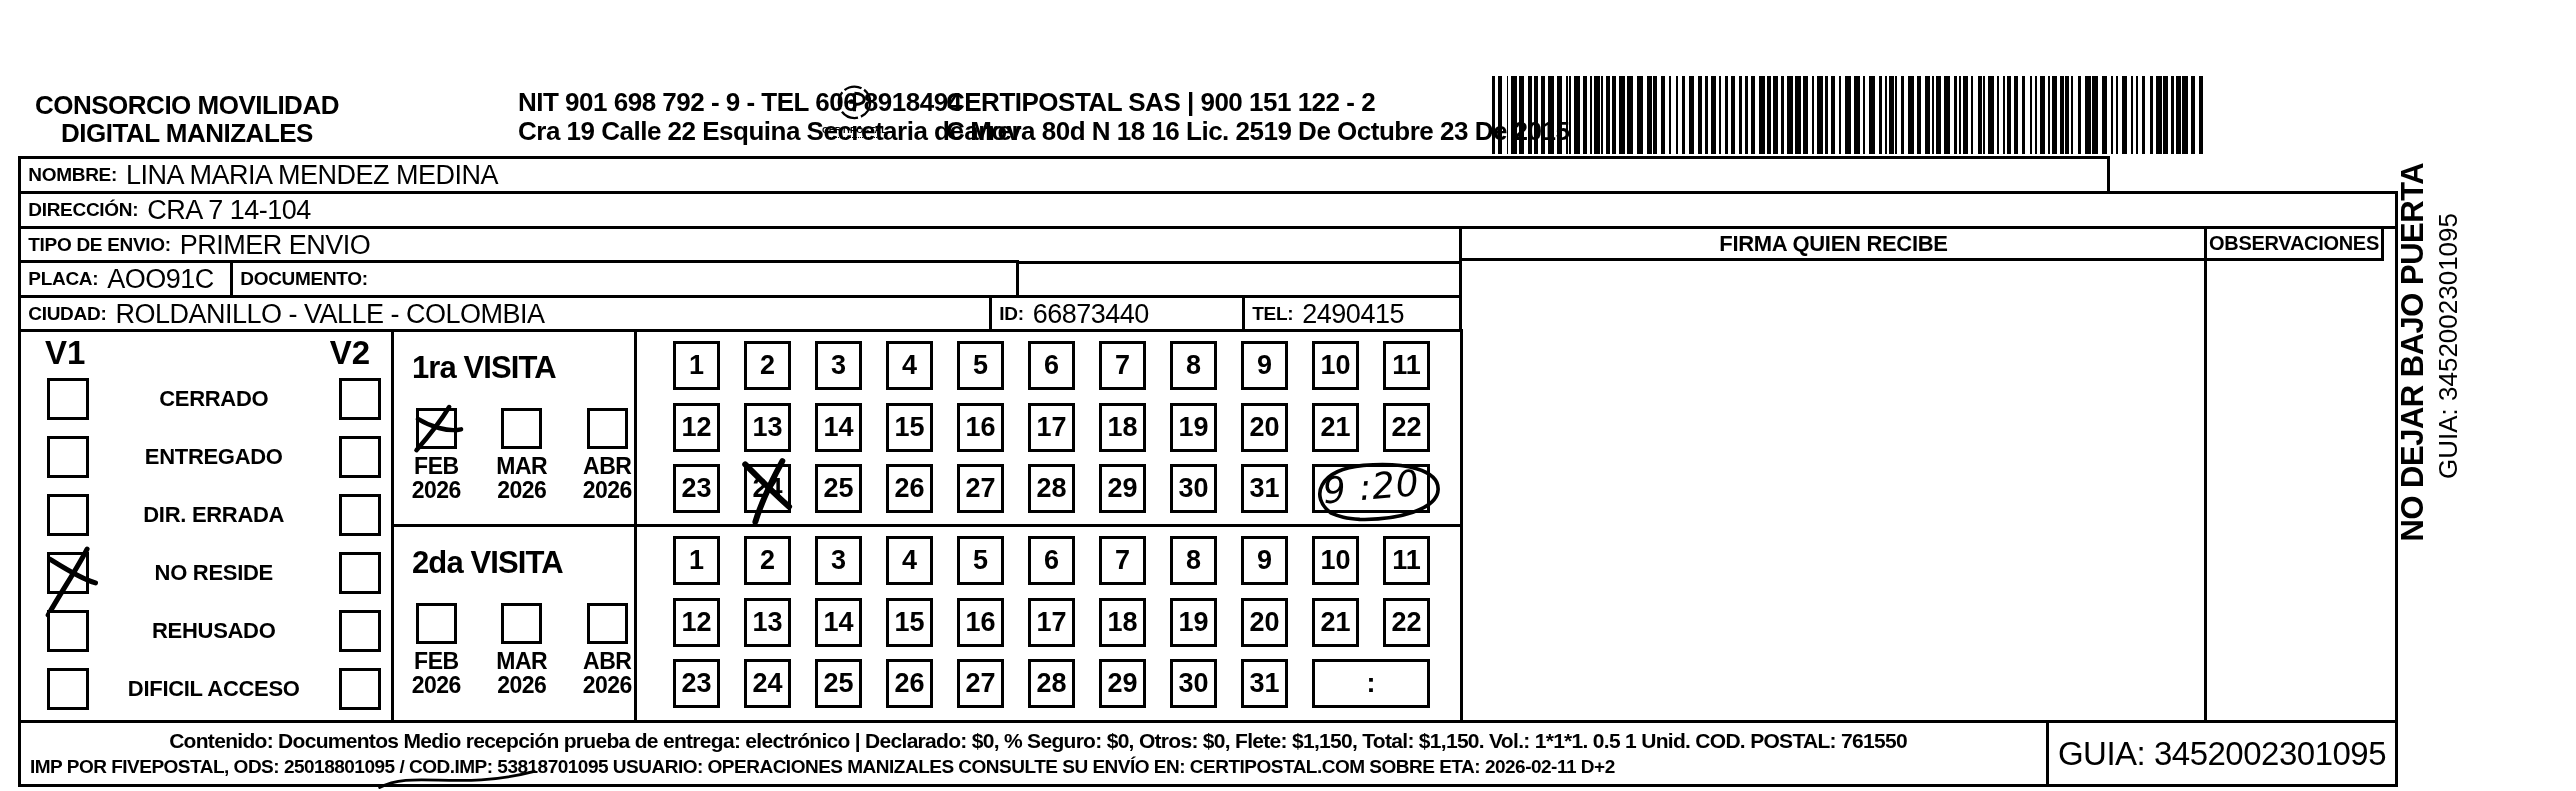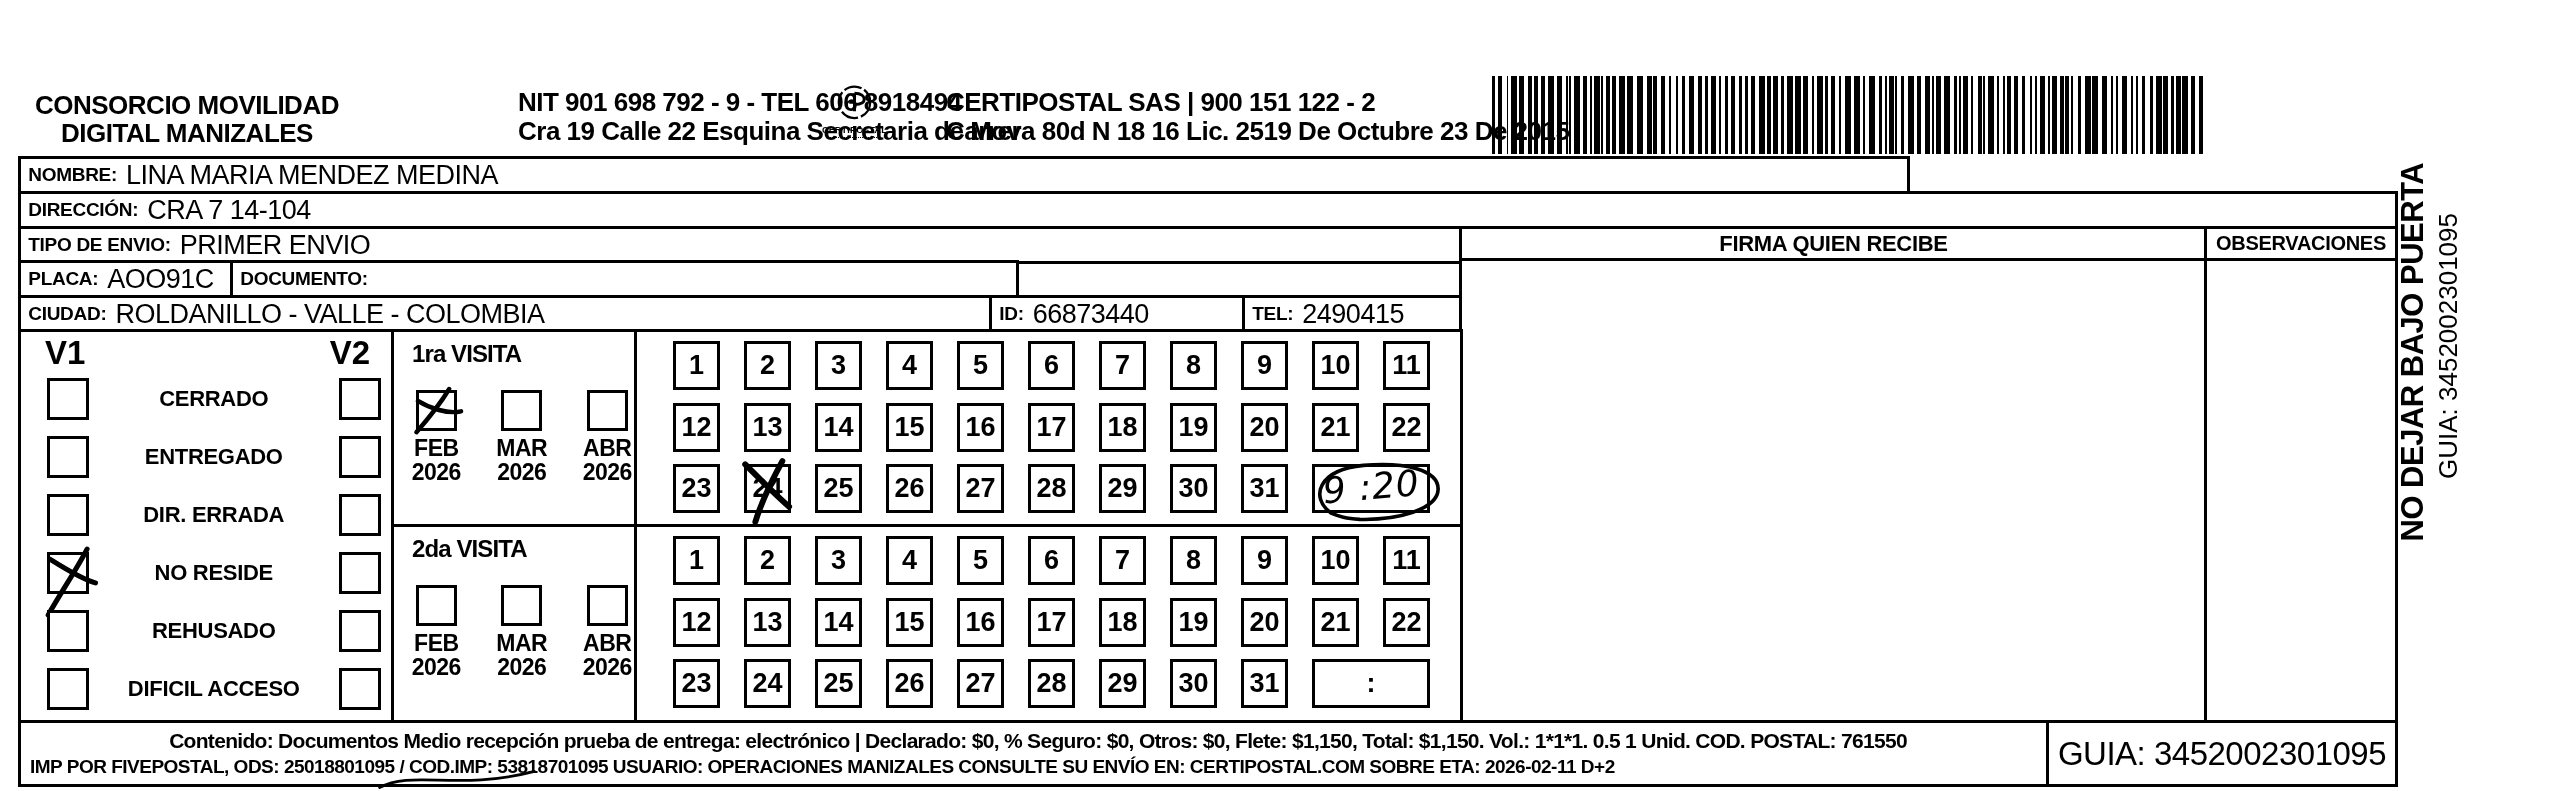--- a/index.html
+++ b/index.html
@@ -21,53 +21,53 @@
   .logo-sub { width:49px; margin:0.9px auto 0; border-bottom:1.8px dotted #000; height:1.8px; }
   .hdr-block3 { left:946px; top:88px; font-size:26px; font-weight:700; line-height:29px; letter-spacing:-0.5px; }
   .barcode { left:1492px; top:76px; width:720px; height:78px; position:absolute; }
   .barcode .bar { position:absolute; top:0; bottom:0; background:#000; }
 
   
   .frow { display:flex; align-items:center; padding-left:7.3px; overflow:hidden; }
   .flabel { font-size:19px; font-weight:700; letter-spacing:-0.3px; margin-right:9px; white-space:nowrap; }
   .fvalue { font-size:27px; font-weight:400; letter-spacing:-0.5px; white-space:nowrap; }
 
-  .nombre-row    { left:18px;  top:156px; width:1892px; height:38px; }
+  .nombre-row    { left:18px;  top:156px; width:2092px; height:38px; }
   .direccion-row { left:18px;  top:191px; width:2380px; height:38px; }
   .tipo-row      { left:18px;  top:226px; width:1444px; height:38px; }
   .placa-box     { left:18px;  top:260px; width:216px;  height:38px; }
   .documento-box { left:230px; top:260px; width:789px;  height:38px; }
   .admision-box  { left:1015px;top:260px; width:448px;  height:38px; }
   .ciudad-box    { left:18px;  top:295px; width:974px; height:38px; }
   .id-box        { left:989px;top:295px; width:257px;  height:38px; }
   .tel-box       { left:1242px;top:295px; width:221px;  height:38px; }
 
   
   .firma-col { left:1459px; top:226px; width:749px; height:498px; }
   .obs-col   { left:2204px; top:226px; width:194px; height:498px; }
   .firma-hdr { left:1459px; top:226px; width:749px; height:35px; }
-  .obs-hdr   { left:2204px; top:226px; width:194px; height:35px; }
+  .obs-hdr   { left:2204px; top:226px; width:180px; height:35px; }
   .col-hdr { display:flex; align-items:center; justify-content:center; font-size:22px; font-weight:700; letter-spacing:-0.3px; }
   .obs-hdr.col-hdr { font-size:20px; }
 
   
   .status-box { left:18px; top:329px; width:377px; height:395px; }
   .vh { position:absolute; top:1.8px; font-size:33px; font-weight:700; }
   .vh1 { left:24px; } .vh2 { right:22px;margin-left:40px; }
   .status-rows { position:absolute; top:38px; left:0; right:0; }
   .st-row { display:grid; grid-template-columns:42px 1fr 42px; align-items:center; height:58px; padding:0 11px 0 25.5px; }
   .st-label { text-align:center; font-size:22px; font-weight:700; letter-spacing:-0.3px; }
 
   .cb { width:42px; height:42px; border:3.6px solid #000; position:relative; background:#fff; }
   .cb.month { width:41px; height:41px; margin:0 auto; }
 
   
   .visit1-box { left:391px; top:329px; width:247px; height:198px; }
   .visit2-box { left:391px; top:524px; width:247px; height:200px; }
-  .visit-title { padding:8px 0 0 18px; font-size:24px; font-weight:700; letter-spacing:-0.9px; white-space:nowrap; }
+  .visit-title { padding:18px 0 0 18px; font-size:31px; font-weight:700; letter-spacing:-0.9px; white-space:nowrap; }
   .months { display:flex; gap:30px; padding:22px 0 0 14.6px; }
   .month-cell { width:56px; text-align:center; }
   .month-label { font-size:23px; font-weight:700; line-height:24px; margin-top:4.5px; letter-spacing:-0.5px; }
 
   
   .grid1-box { left:634px; top:329px; width:829px; height:198px; }
   .grid2-box { left:634px; top:524px; width:829px; height:200px; }
   .daygrid { padding-top:9px; }
   .dg-row { display:flex; gap:24px; margin-left:36px; }
   .dg-row + .dg-row { margin-top:12.7px; }

